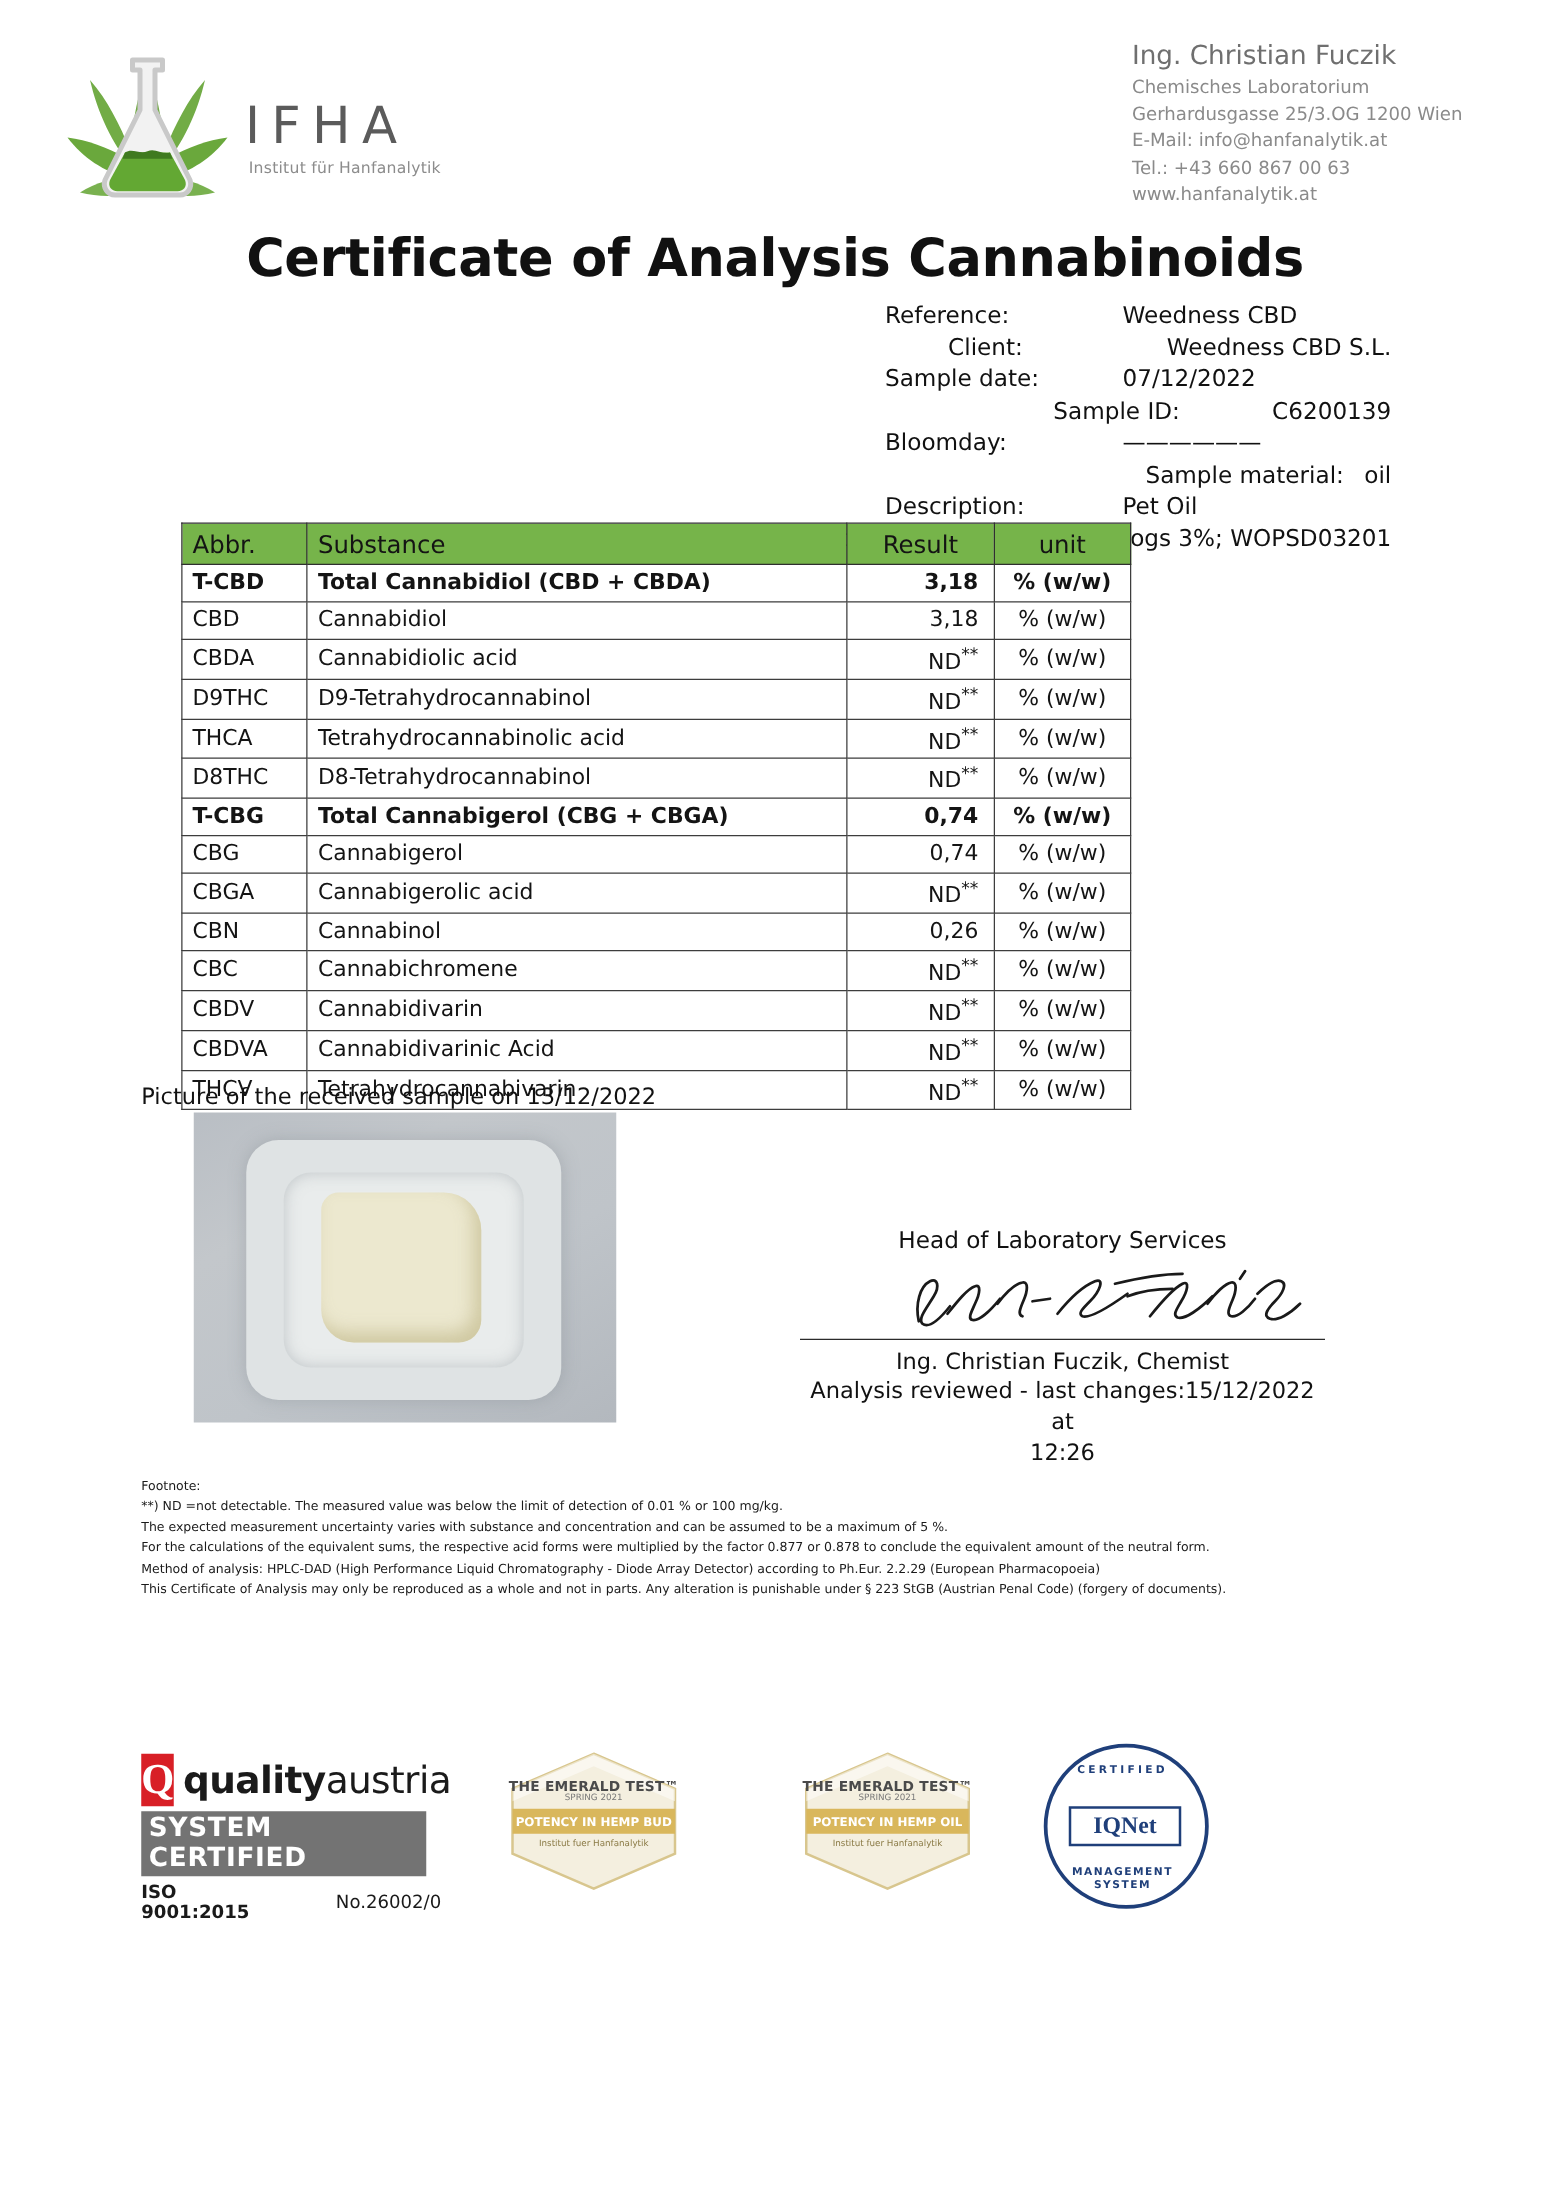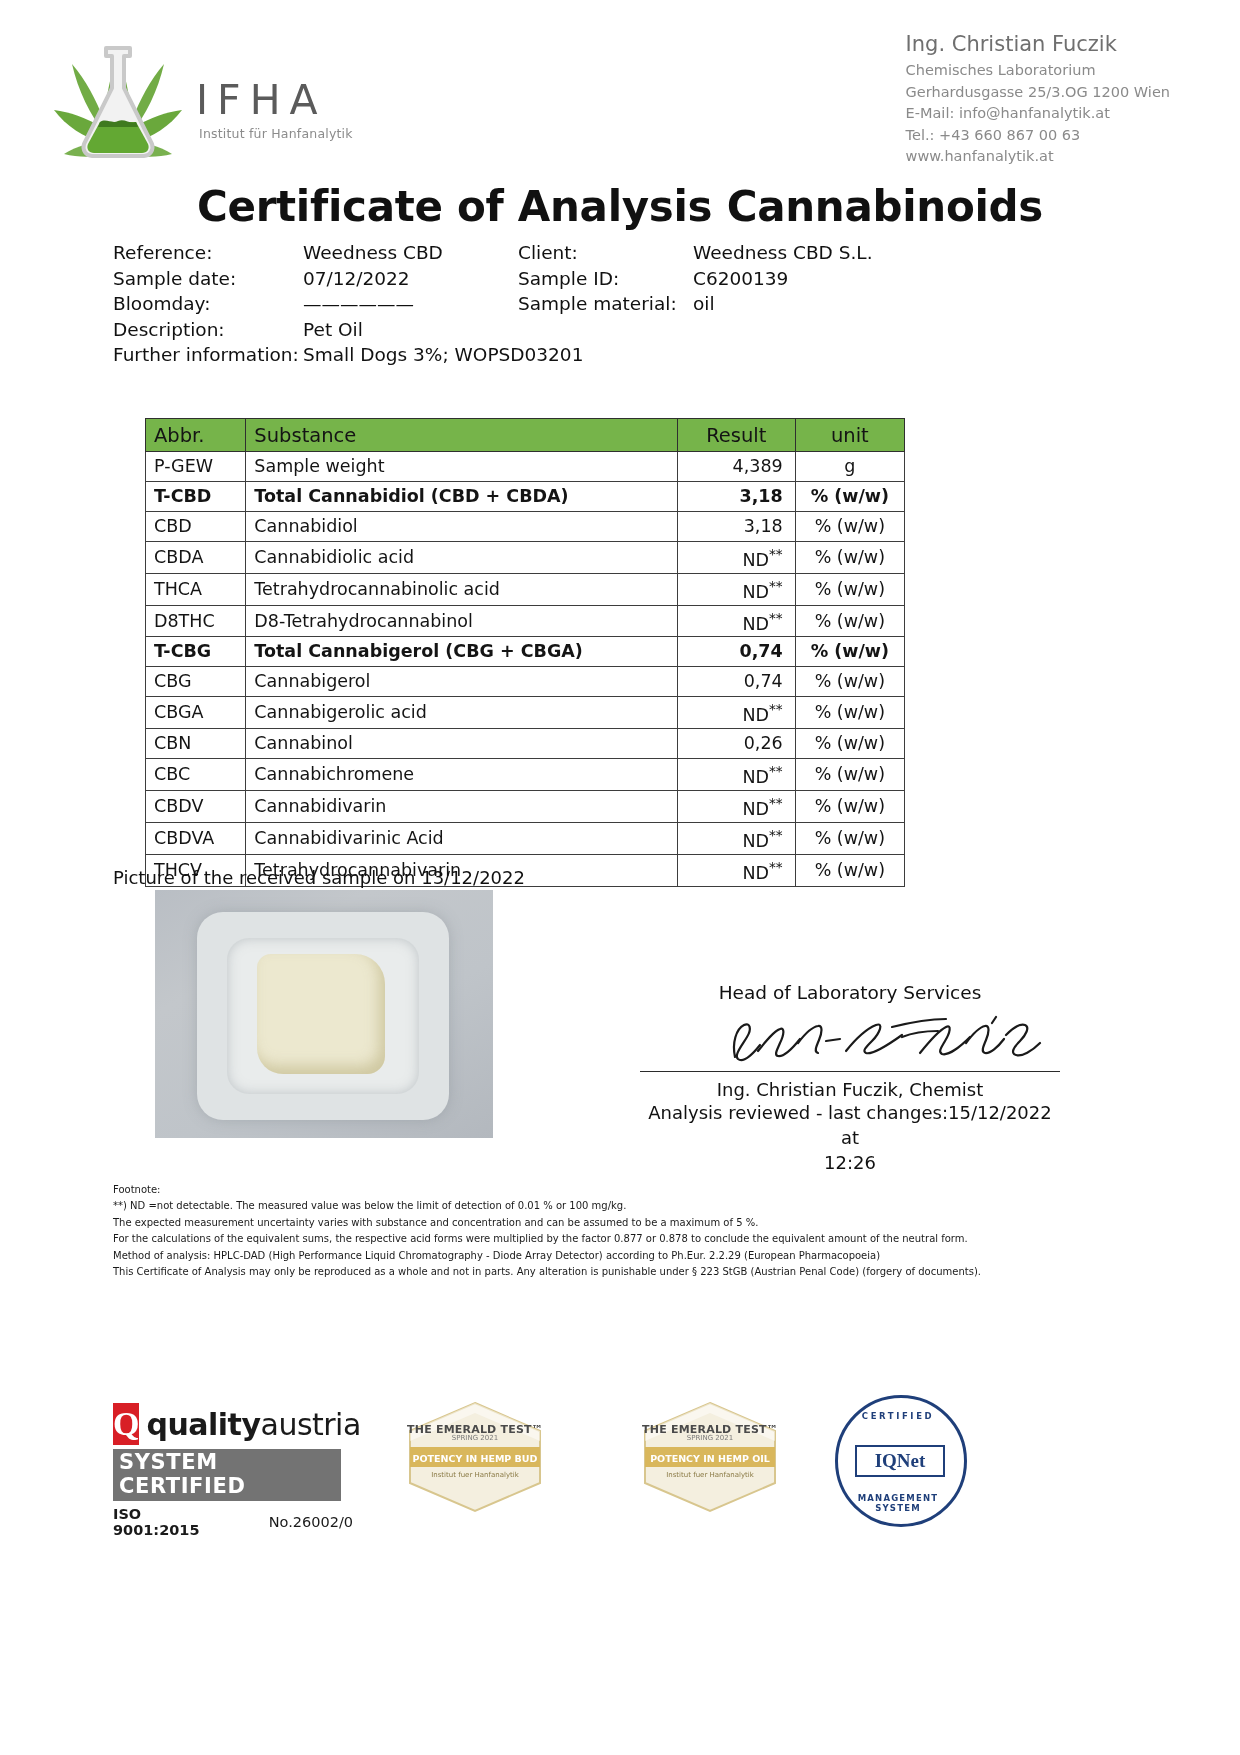--- a/index.html
+++ b/index.html
@@ -102,20 +102,21 @@
     top: 240px;
     left: 113px;
     width: 1000px;
     font-size: 18.5px;
     line-height: 25.5px;
     color: #111;
   }
   .meta-row {
     display: flex;
     align-items: flex-end;
+    flex-direction: column;
   }
   .meta-left {
     width: 405px;
     display: flex;
   }
   .meta-right {
     display: flex;
   }
   .meta-label { width: 190px; flex: none; }
   .meta-label.wide { width: 190px; }
@@ -453,41 +454,41 @@
   <table class="results">
     <thead>
       <tr>
         <th class="col-abbr">Abbr.</th>
         <th class="col-sub">Substance</th>
         <th class="col-result c">Result</th>
         <th class="col-unit c">unit</th>
       </tr>
     </thead>
     <tbody>
-        <tr>
-          <td class="col-abbr">P-GEW</td>
-          <td class="col-sub">Sample weight</td>
-          <td class="col-result">4,389</td>
-          <td class="col-unit">g</td>
-        </tr>
         <tr class="bold">
           <td class="col-abbr">T-CBD</td>
           <td class="col-sub">Total Cannabidiol (CBD + CBDA)</td>
           <td class="col-result">3,18</td>
           <td class="col-unit">% (w/w)</td>
         </tr>
         <tr>
           <td class="col-abbr">CBD</td>
           <td class="col-sub">Cannabidiol</td>
           <td class="col-result">3,18</td>
           <td class="col-unit">% (w/w)</td>
         </tr>
         <tr>
           <td class="col-abbr">CBDA</td>
           <td class="col-sub">Cannabidiolic acid</td>
+          <td class="col-result nd">ND<sup>**</sup></td>
+          <td class="col-unit">% (w/w)</td>
+        </tr>
+        <tr>
+          <td class="col-abbr">D9THC</td>
+          <td class="col-sub">D9-Tetrahydrocannabinol</td>
           <td class="col-result nd">ND<sup>**</sup></td>
           <td class="col-unit">% (w/w)</td>
         </tr>
         <tr>
           <td class="col-abbr">THCA</td>
           <td class="col-sub">Tetrahydrocannabinolic acid</td>
           <td class="col-result nd">ND<sup>**</sup></td>
           <td class="col-unit">% (w/w)</td>
         </tr>
         <tr>

